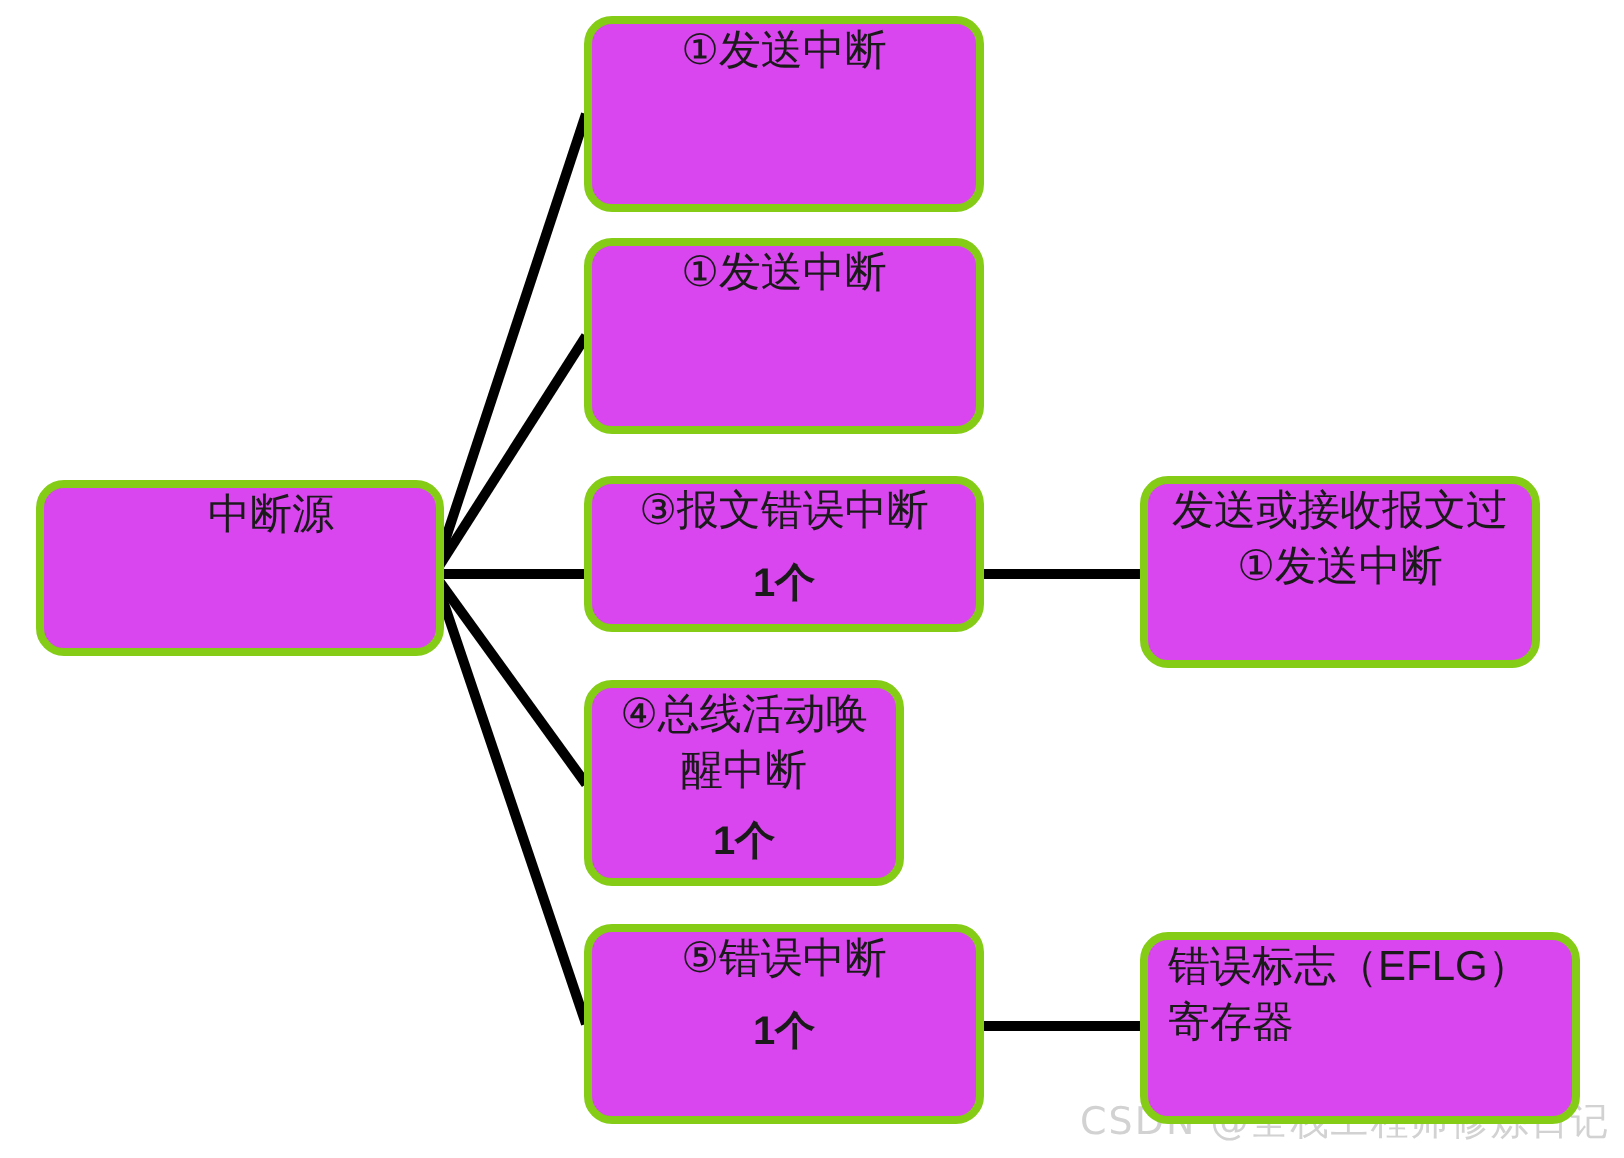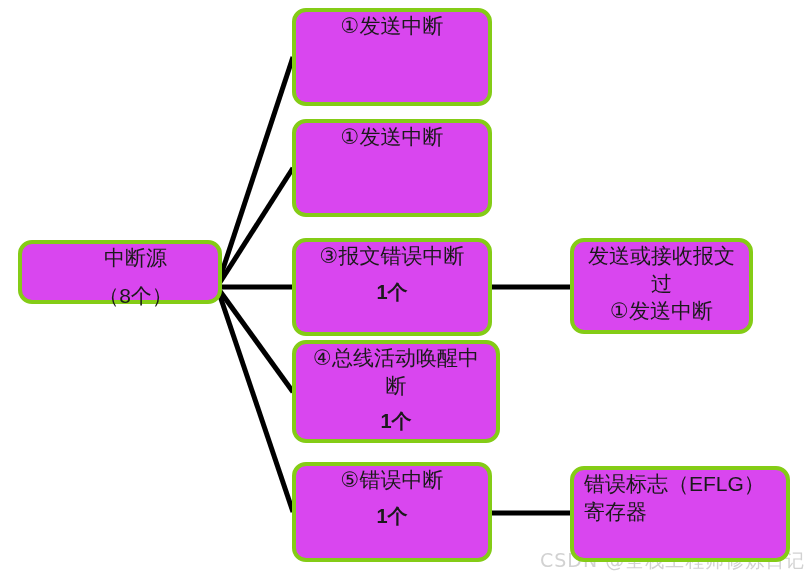--- a/index.html
+++ b/index.html
@@ -74,49 +74,48 @@
       <line x1="217" y1="287" x2="293" y2="57"></line>
       <line x1="217" y1="287" x2="293" y2="168"></line>
       <line x1="217" y1="287" x2="295" y2="287"></line>
       <line x1="217" y1="287" x2="293" y2="392"></line>
       <line x1="217" y1="287" x2="293" y2="512"></line>
       <line x1="489" y1="287" x2="573" y2="287"></line>
       <line x1="489" y1="513" x2="573" y2="513"></line>
     </g>
   </svg>
 
-  <div class="node node-src center-align" style="left:18px; top:240px; width:204px; height:64px;padding-left:31px;">
+  <div class="node node-src center-align" style="left:18px; top:240px; width:204px; height:88px;padding-left:31px;">
     <span class="line">中断源</span>
-    <span class="line sub">（8个）</span>
   </div>
 
   <div class="node center-align" style="left:292px; top:8px; width:200px; height:98px;">
     <span class="line">①发送中断</span>
   </div>
 
   <div class="node center-align" style="left:292px; top:119px; width:200px; height:98px;">
     <span class="line">①发送中断</span>
   </div>
 
-  <div class="node center-align" style="left:292px; top:238px; width:200px; height:98px;">
+  <div class="node center-align" style="left:292px; top:238px; width:200px; height:78px;">
     <span class="line">③报文错误中断</span>
     <span class="count">1个</span>
   </div>
 
-  <div class="node center-align" style="left:292px; top:340px; width:208px; height:103px;">
+  <div class="node center-align" style="left:292px; top:340px; width:160px; height:103px;">
     <span class="line">④总线活动唤醒中断</span>
     <span class="count">1个</span>
   </div>
 
   <div class="node center-align" style="left:292px; top:462px; width:200px; height:100px;">
     <span class="line">⑤错误中断</span>
     <span class="count">1个</span>
   </div>
 
-  <div class="node center-align" style="left:570px; top:238px; width:183px; height:96px;">
+  <div class="node center-align" style="left:570px; top:238px; width:200px; height:96px;">
     <span class="line">发送或接收报文过</span>
     <span class="line">①发送中断</span>
   </div>
 
   <div class="node left-align" style="left:570px; top:466px; width:220px; height:96px;">
     <span class="line">错误标志（EFLG）</span>
     <span class="line">寄存器</span>
   </div>
 
   <div class="watermark" style="left:540px; top:548px;">CSDN @全栈工程师修炼日记</div>

